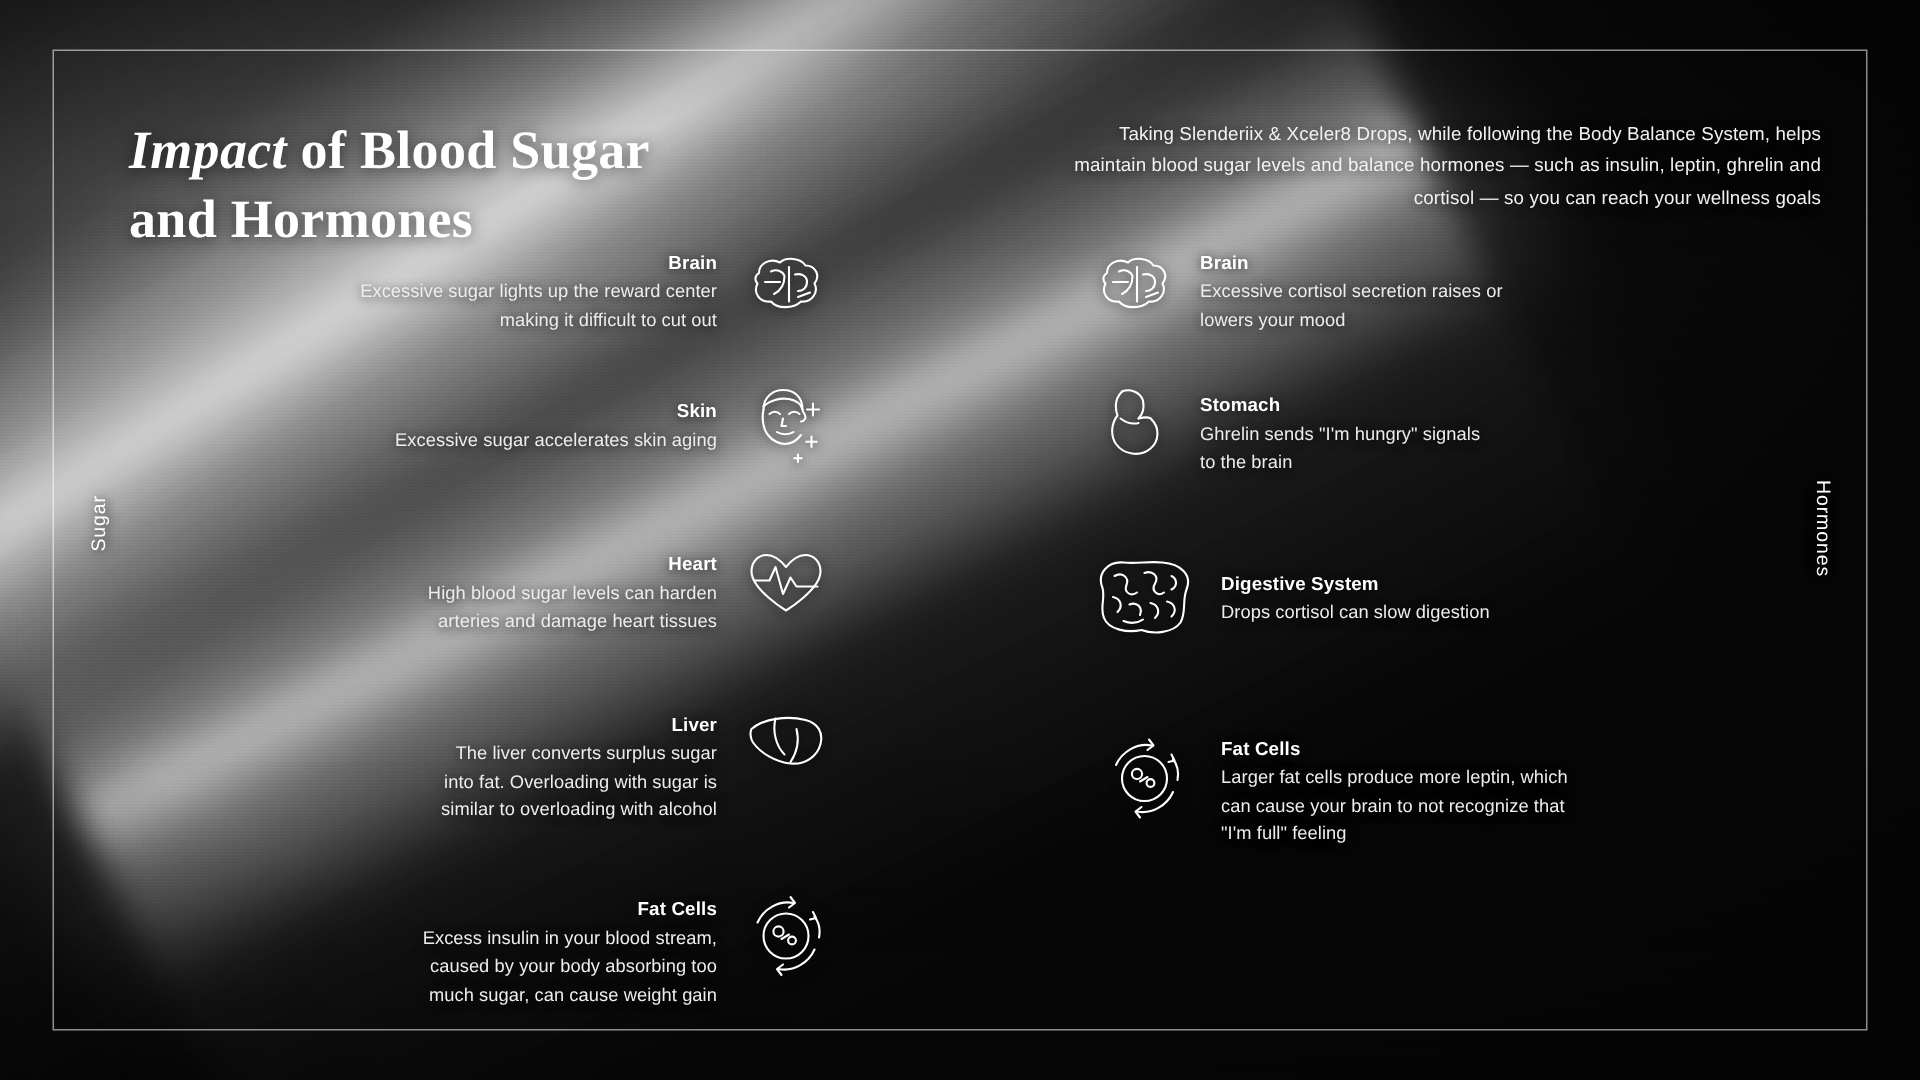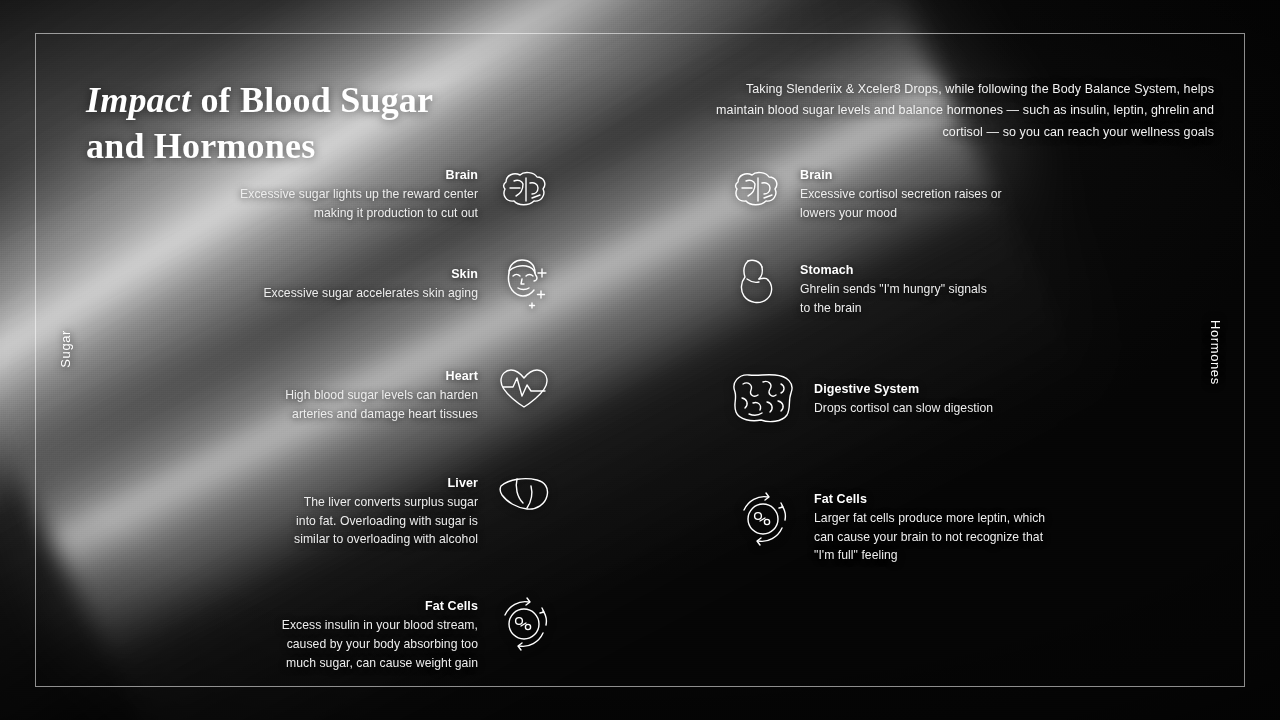--- a/index.html
+++ b/index.html
@@ -236,21 +236,21 @@
 
   <div class="side-label side-left">Sugar</div>
   <div class="side-label side-right">Hormones</div>
 
   <div class="col col-left">
 
     <div class="row" style="margin-bottom:32px;">
       <div class="txt">
         <div class="item-title">Brain</div>
         <div class="item-desc">Excessive sugar lights up the reward center
-making it production to cut out</div>
+making it difficult to cut out</div>
       </div>
       <div class="ico">
         <svg class="line-icon" width="56" height="44" viewBox="0 0 56 44" aria-hidden="true">
           <path d="M10 14 C10 7, 18 4, 24 7 C28 3, 38 4, 41 9 C48 9, 51 16, 47 21 C50 27, 45 34, 38 33 C33 38, 22 38, 18 33 C10 34, 6 27, 9 21 C7 19, 7 16, 10 14 Z"></path>
           <path d="M18 13 C22 11, 26 13, 27 16 C27 22, 24 26, 20 28"></path>
           <path d="M30 10 L30 33"></path>
           <path d="M34 15 C38 14, 42 16, 42 20 C42 24, 39 26, 36 26"></path>
           <path d="M14 20 L24 20"></path>
           <path d="M36 30 L44 27"></path>
         </svg>

